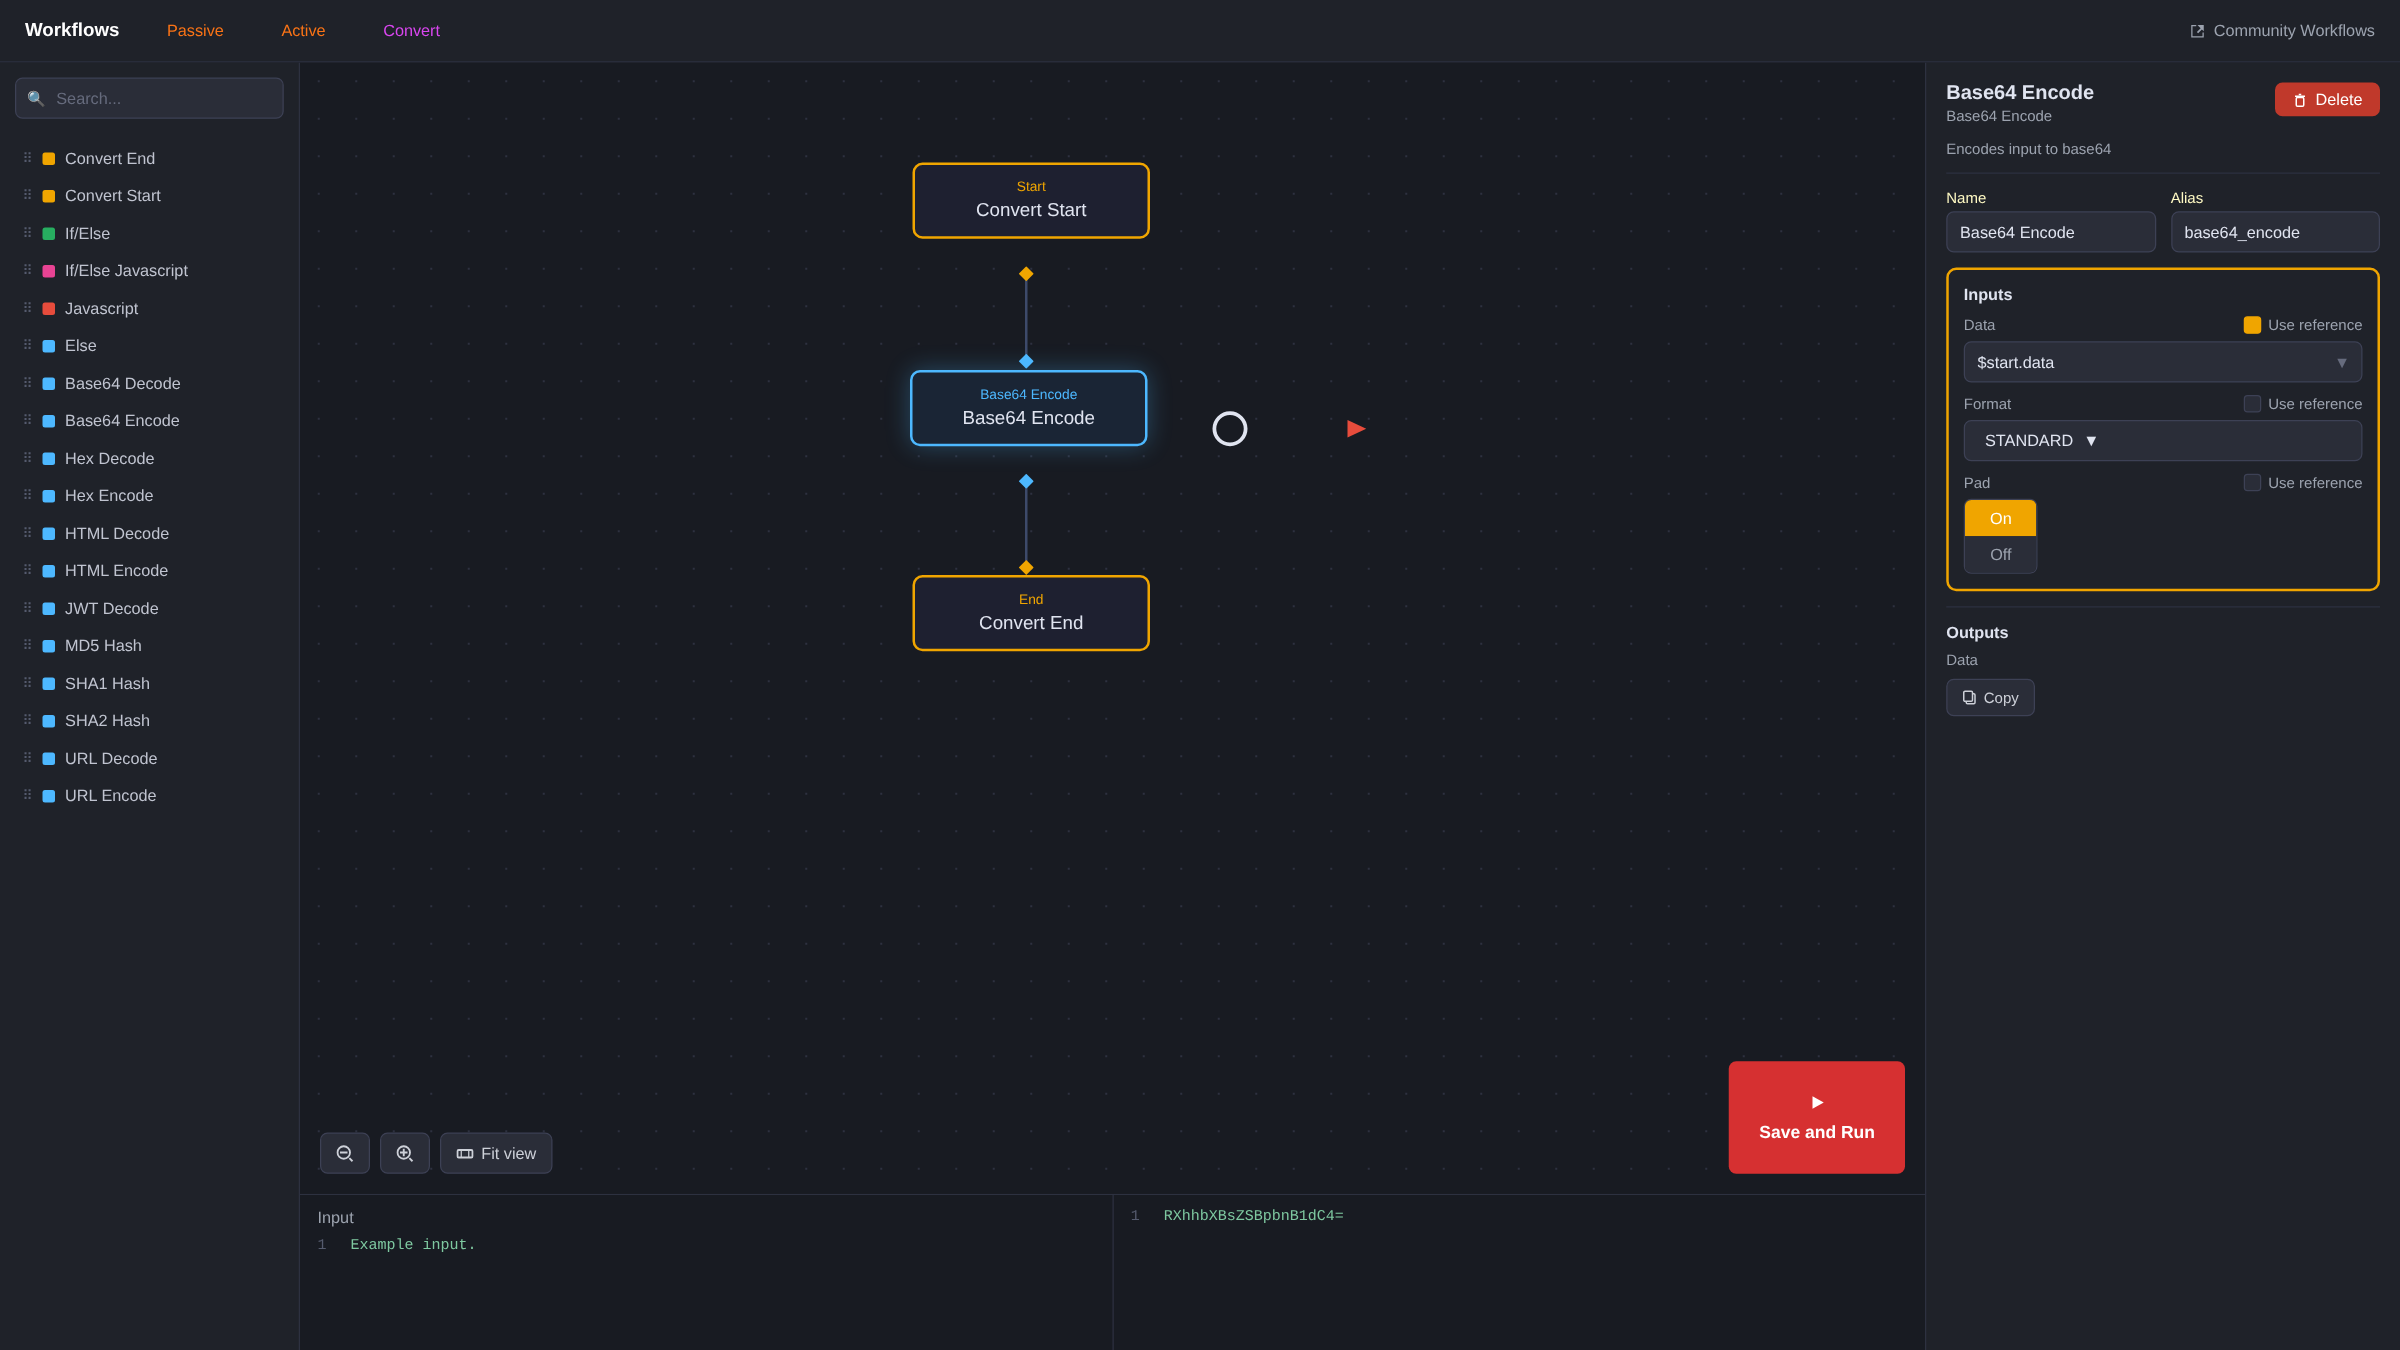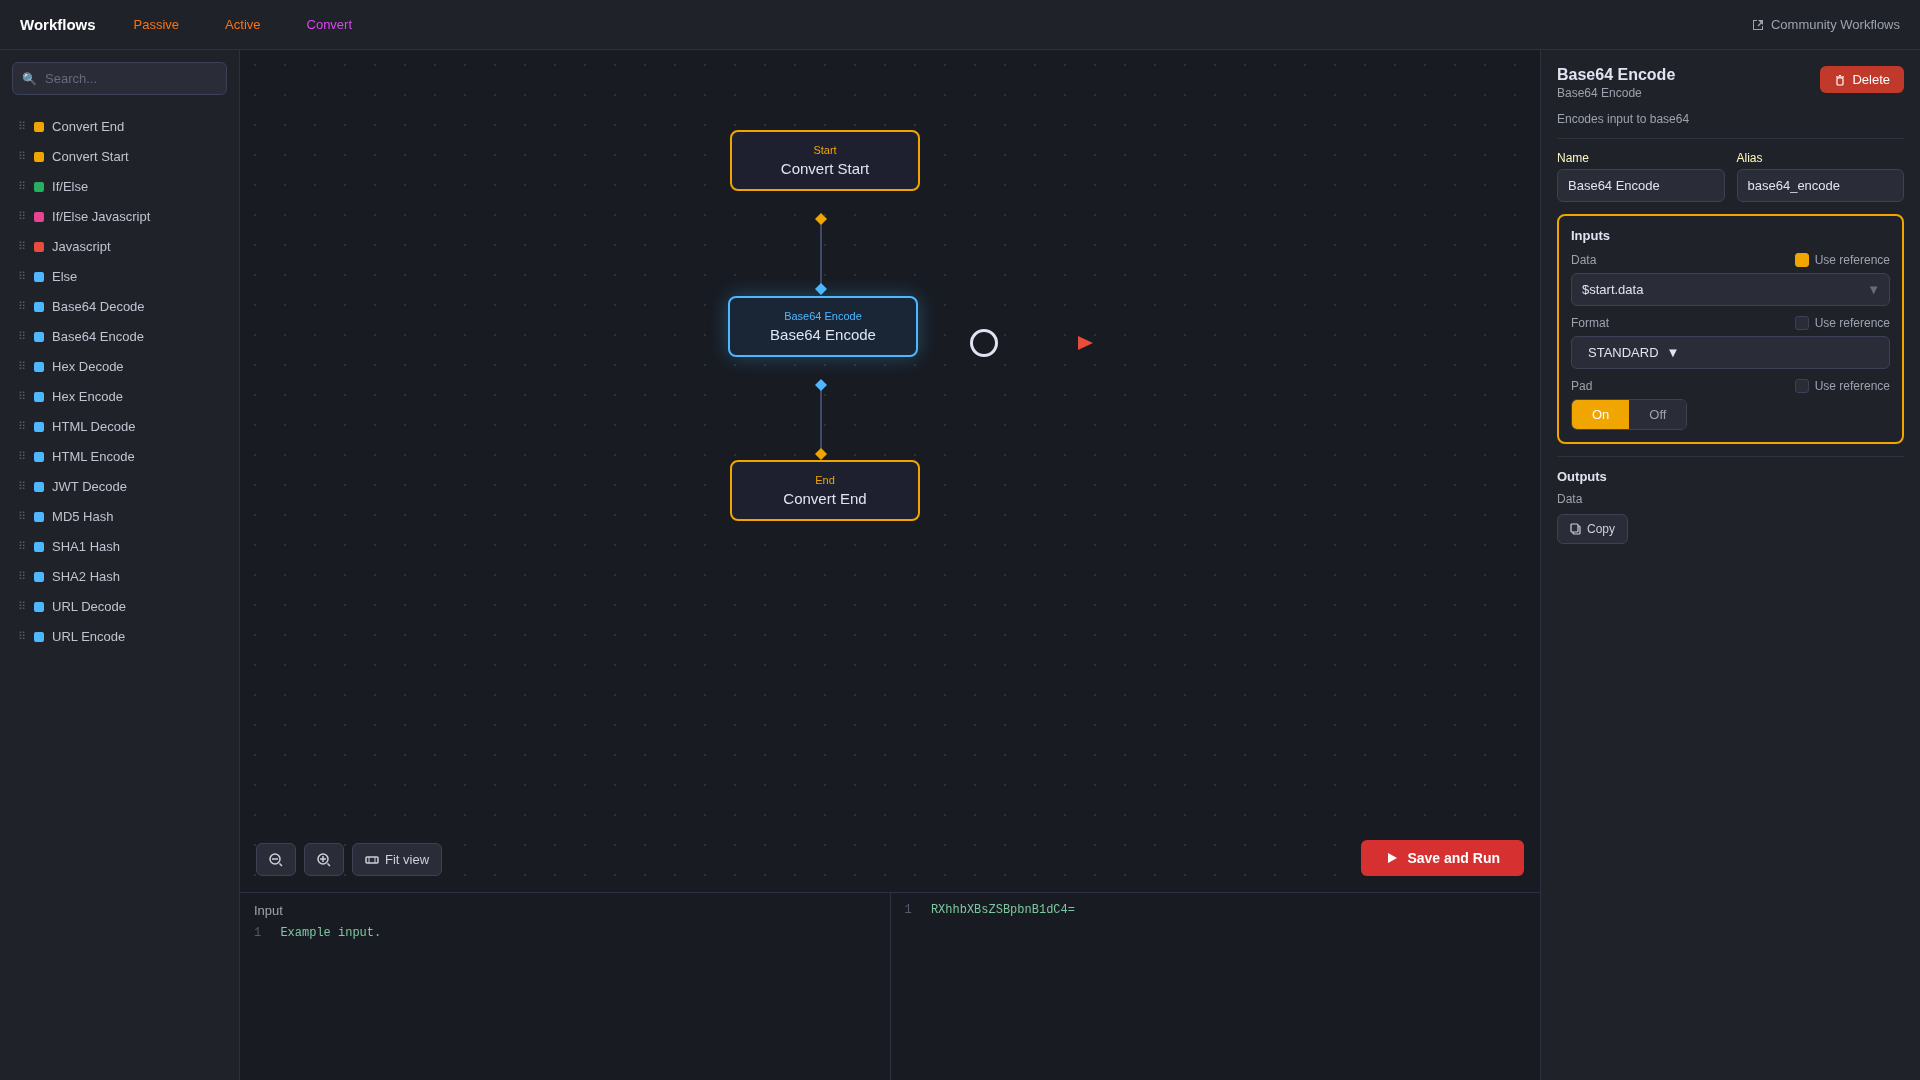--- a/index.html
+++ b/index.html
@@ -26,33 +26,33 @@
     .sidebar-item { display: flex; align-items: center; gap: 8px; padding: 7px 12px; cursor: pointer; border-radius: 4px; margin: 1px 6px; }
     .sidebar-item-dot { width: 10px; height: 10px; border-radius: 2px; flex-shrink: 0; }
     .sidebar-item-grip { color: #555b6e; font-size: 11px; flex-shrink: 0; }
     .sidebar-item-label { color: #c0c4d0; font-size: 13px; }
 
     
     .canvas-area { flex: 1; display: flex; flex-direction: column; background: #181b22; overflow: hidden; }
     .canvas-viewport { flex: 1; position: relative; overflow: hidden; background: #181b22; background-image: radial-gradient(circle, #2d3140 1px, transparent 1px); background-size: 30px 30px; }
     .canvas-controls { position: absolute; bottom: 16px; left: 16px; display: flex; gap: 8px; z-index: 10; }
     .canvas-btn { background: #2a2d38; border: 1px solid #3d4155; border-radius: 6px; color: #cdd0d8; padding: 8px 12px; cursor: pointer; font-size: 13px; display: flex; align-items: center; gap: 6px; }
-    .save-run-btn { position: absolute; bottom: 16px; right: 16px; background: #d63031; border: none; border-radius: 6px; color: #fff; padding: 10px 24px; cursor: pointer; font-size: 14px; font-weight: 600; display: flex; align-items: center; gap: 8px; z-index: 10; }
+    .save-run-btn { position: absolute; bottom: 16px; right: 16px; background: #d63031; border: none; border-radius: 6px; color: #fff; padding: 26px 24px; cursor: pointer; font-size: 14px; font-weight: 600; display: flex; align-items: center; gap: 8px; z-index: 10; flex-direction: column; }
 
     
     .flow-node { position: absolute; border-radius: 8px; border: 2px solid; padding: 12px 32px; min-width: 180px; text-align: center; cursor: pointer; }
     .flow-node-title { font-size: 11px; color: #f0a500; margin-bottom: 4px; }
     .flow-node-name { font-size: 15px; font-weight: 500; color: #e0e4f0; }
     .node-start { border-color: #f0a500; background: #1e2030; top: 90px; left: 480px; }
     .node-encode { border-color: #4db8ff; background: #1a2535; box-shadow: 0 0 20px rgba(77,184,255,0.3); top: 300px; left: 480px; }
     .node-end { border-color: #f0a500; background: #1e2030; top: 490px; left: 480px; }
     .node-encode .flow-node-title { color: #4db8ff; }
 
     
-    .bottom-panels { height: 188px; display: flex; border-top: 1px solid #2d3140; flex-shrink: 0; }
+    .bottom-panels { height: 125px; display: flex; border-top: 1px solid #2d3140; flex-shrink: 0; }
     .bottom-panel { flex: 1; display: flex; flex-direction: column; padding: 10px 14px; border-right: 1px solid #2d3140; }
     .bottom-panel:last-child { border-right: none; }
     .bottom-panel-title { font-size: 13px; color: #9ca3af; margin-bottom: 8px; }
     .bottom-panel-content { font-family: 'Courier New', monospace; font-size: 12px; color: #7ec8a0; flex: 1; }
     .line-num { color: #555b6e; margin-right: 12px; user-select: none; }
 
     
     .right-panel { width: 380px; background: #1f2229; border-left: 1px solid #2d3140; display: flex; flex-direction: column; flex-shrink: 0; overflow-y: auto; padding: 16px; gap: 12px; }
     .right-panel-header { display: flex; align-items: flex-start; justify-content: space-between; }
     .right-panel-title { font-size: 16px; font-weight: 600; color: #e0e4f0; }
@@ -387,21 +387,21 @@
       </div>
 
       <div>
         <div class="input-row">
           <span class="input-label">Pad</span>
           <div class="use-reference">
             <div class="checkbox-custom"></div>
             <span>Use reference</span>
           </div>
         </div>
-        <div class="toggle-group" style="margin-top:6px;">
+        <div class="toggle-group" style="margin-top:6px;flex-direction:column;">
           <button class="toggle-btn active">On</button>
           <button class="toggle-btn">Off</button>
         </div>
       </div>
     </div>
 
     <div class="divider"></div>
 
     <div class="outputs-section">
       <div class="outputs-title">Outputs</div>

